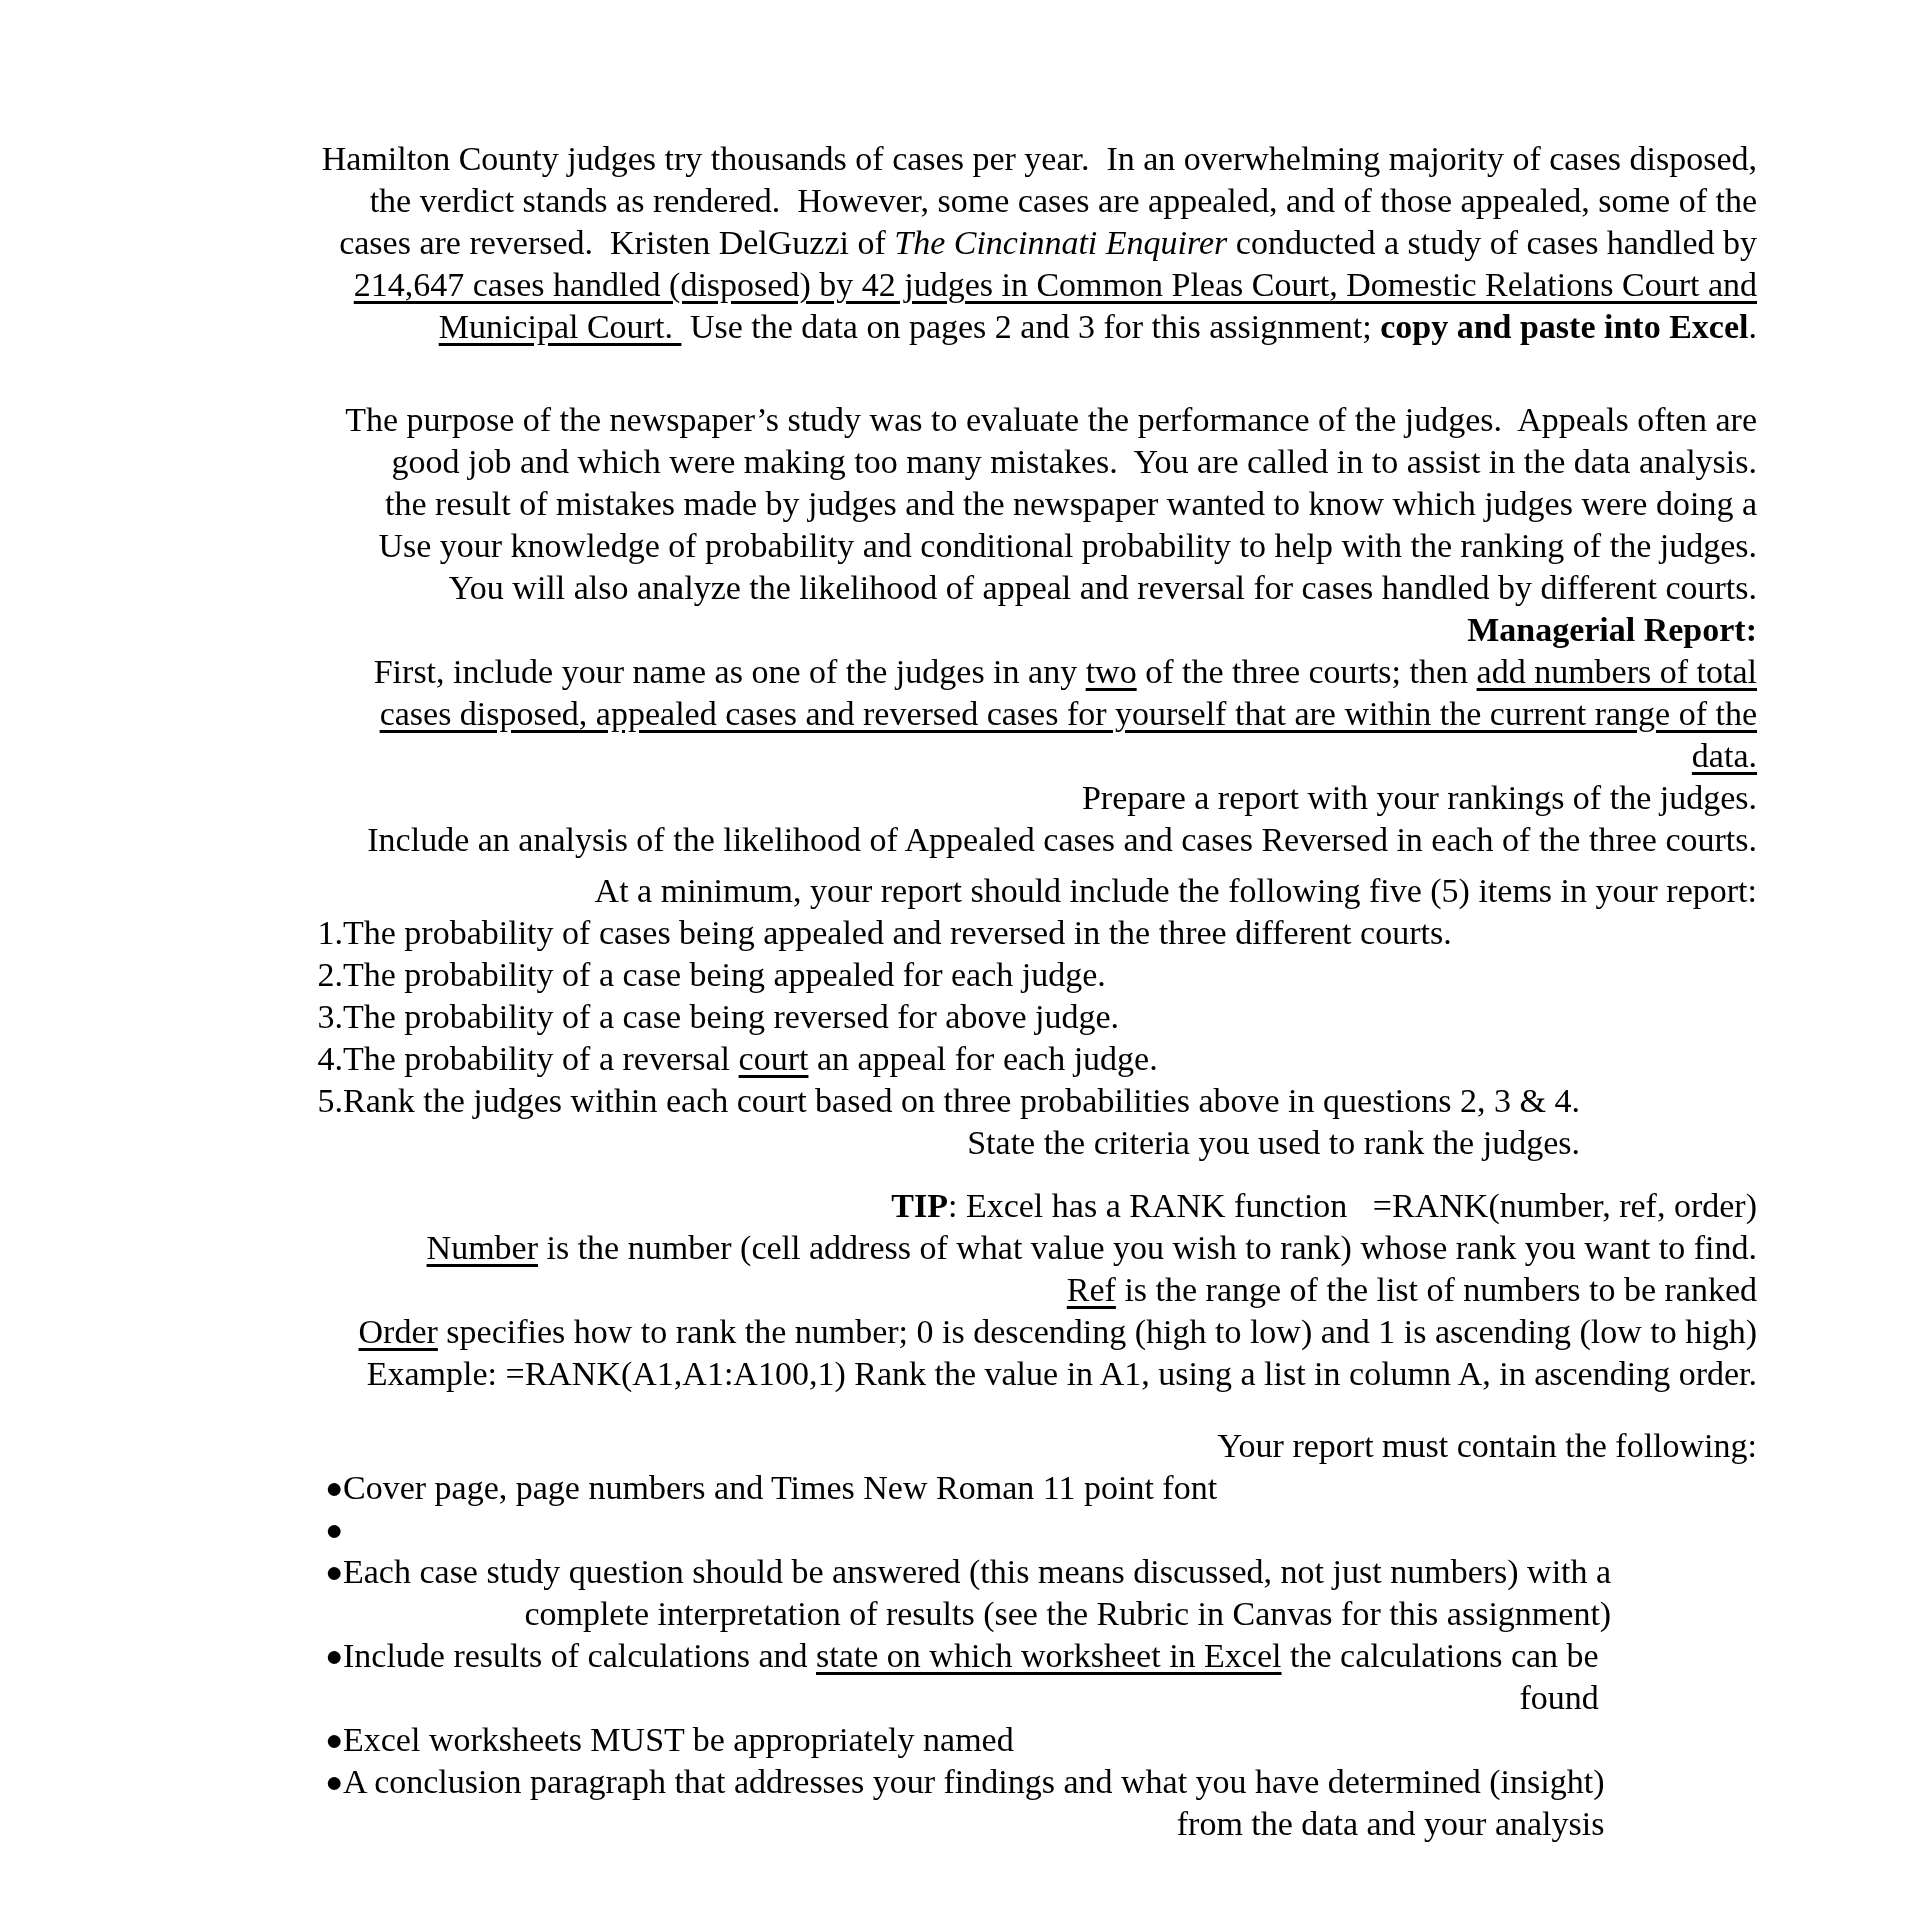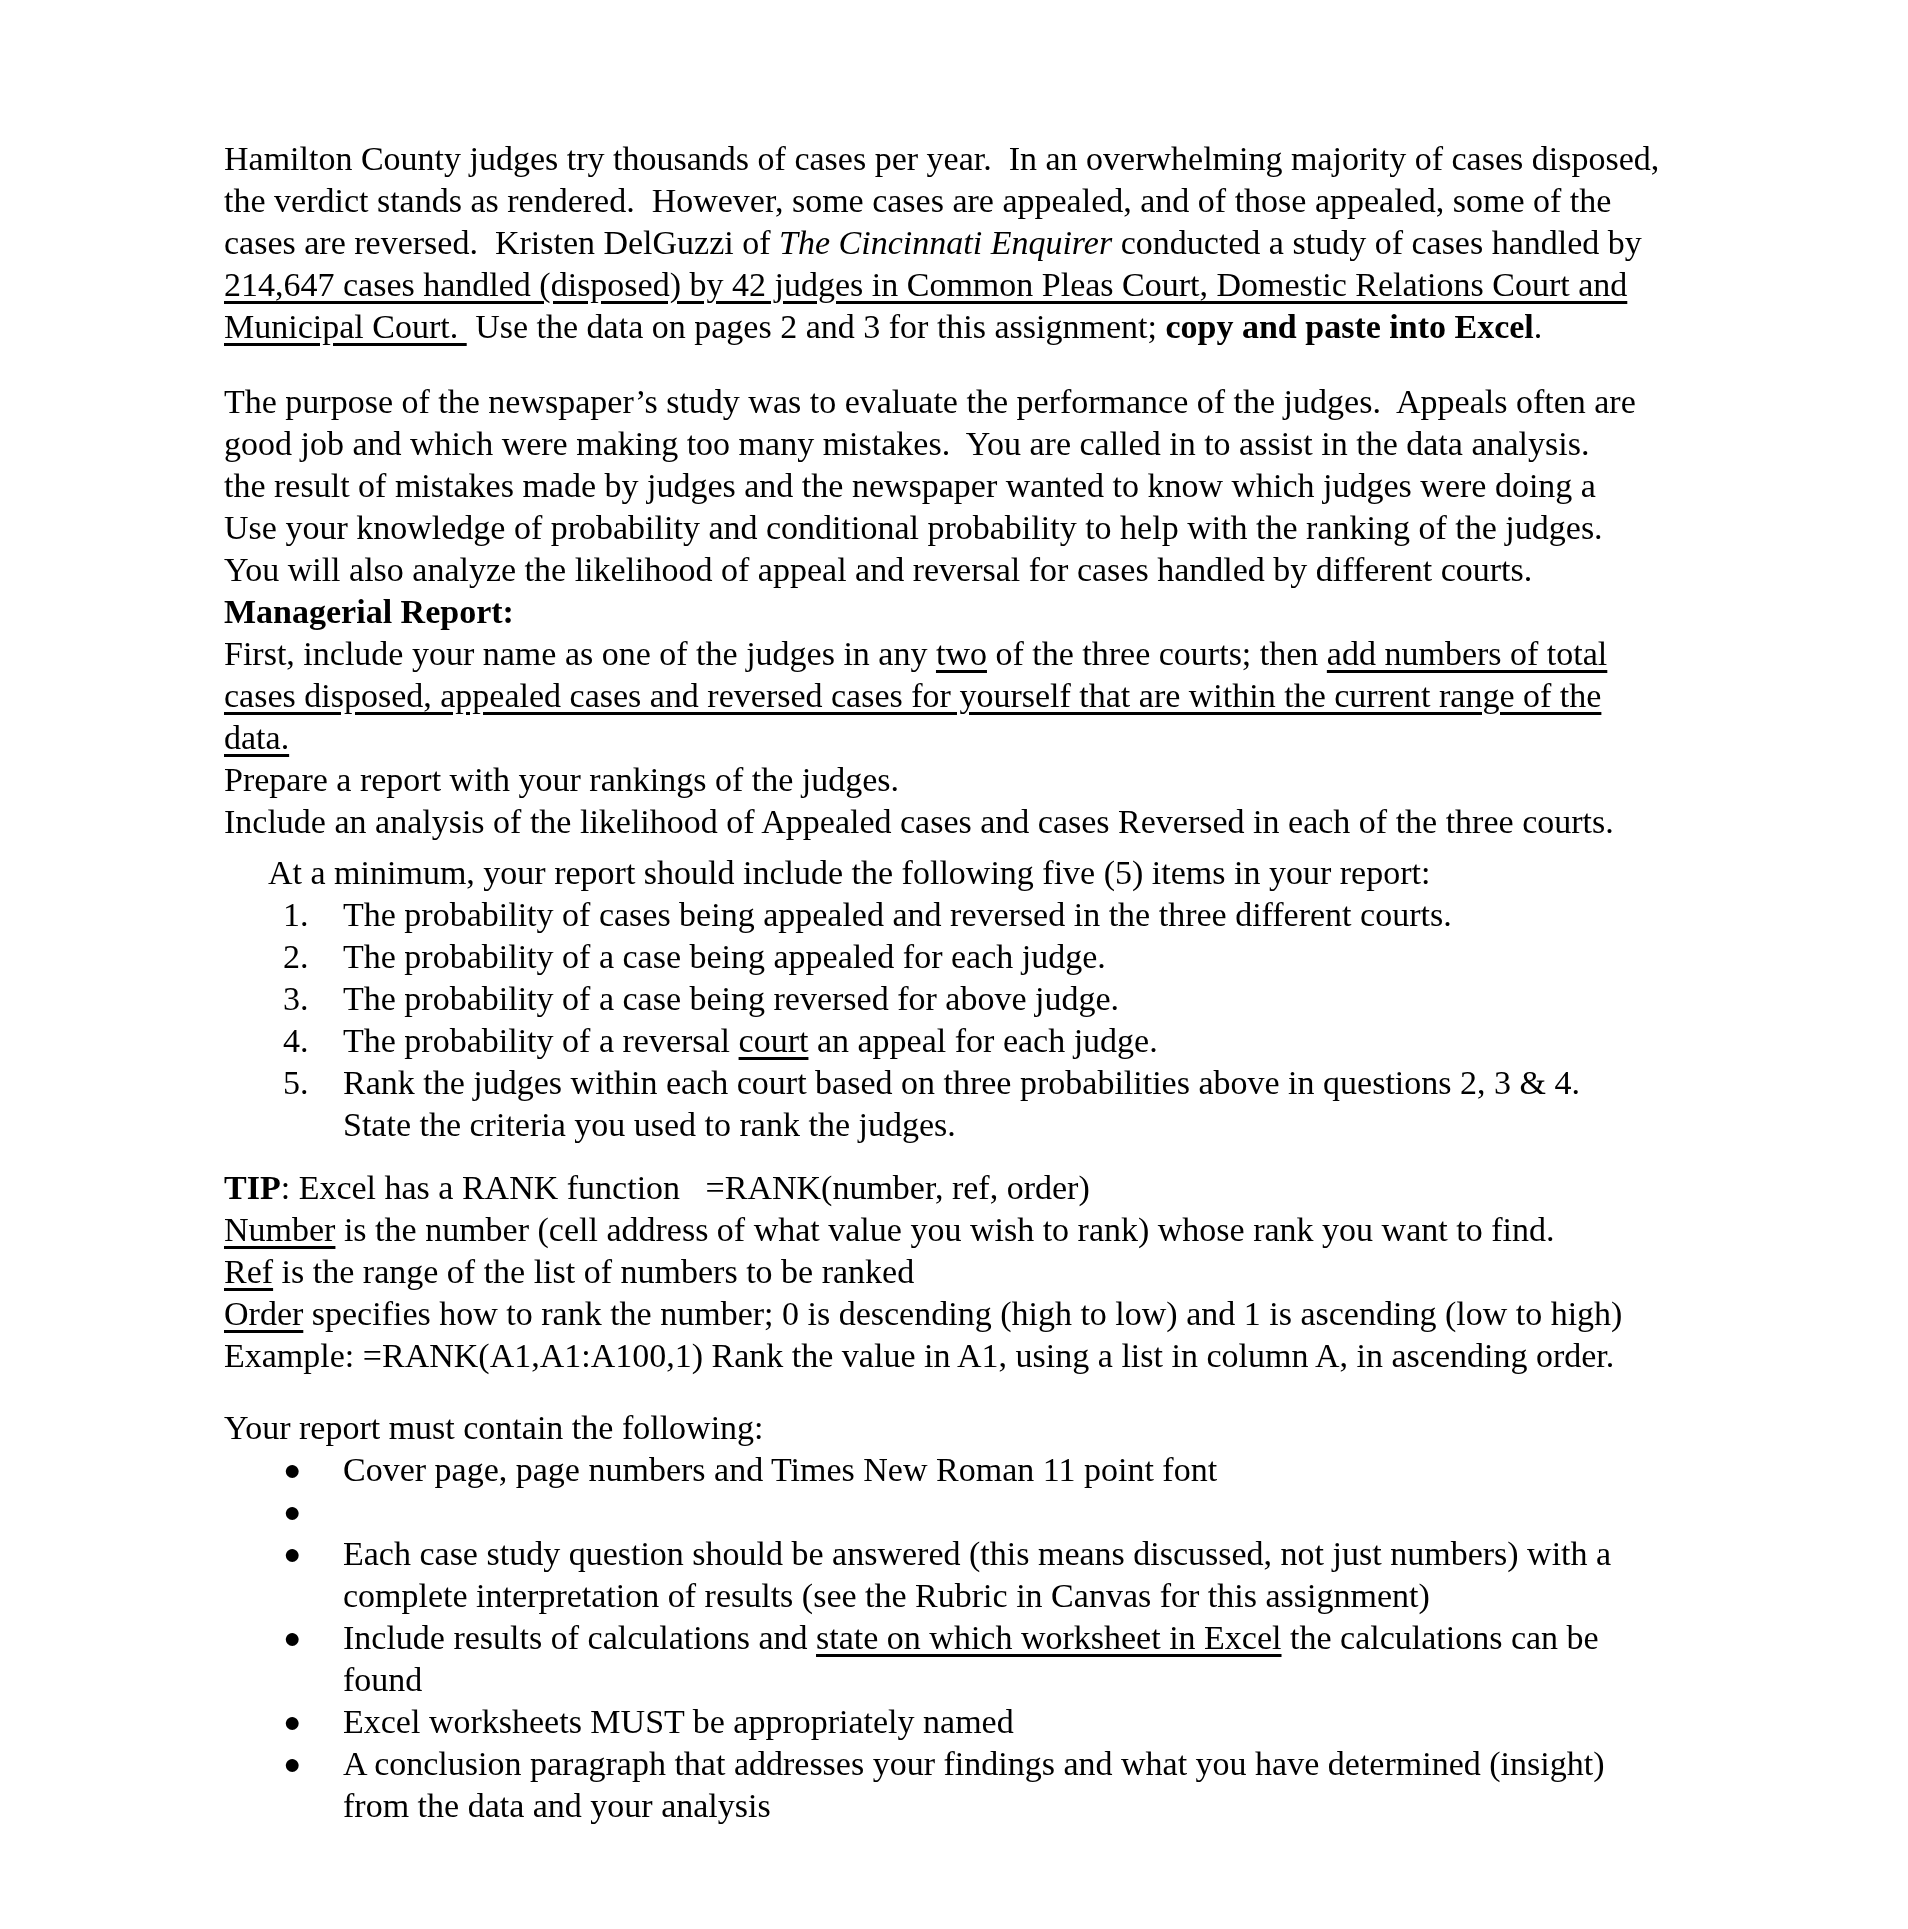--- a/index.html
+++ b/index.html
@@ -15,36 +15,37 @@
     color: #000000;
     font-family: "Liberation Serif", "DejaVu Serif", serif;
     font-size: 34px;
     overflow: hidden;
   }
   .content {
     position: absolute;
     left: 224px;
     top: 138px;
     width: 1533px;
+    text-align: right;
   }
   .line {
     white-space: pre;
     line-height: 42px;
     height: 42px;
   }
   .b { font-weight: bold; }
   .i { font-style: italic; }
   .u {
     text-decoration: underline;
     text-decoration-thickness: 3px;
     text-underline-offset: 5.3px;
   }
   .block { margin: 0; }
   
-  [data-name="purpose-paragraph"]           { margin-top: 33px; }
+  [data-name="purpose-paragraph"]           { margin-top: 51px; }
   [data-name="managerial-report-section"]   { }
   [data-name="report-items-intro"]          { margin-top: 9px; margin-left: 44px; }
   [data-name="tip-section"]                 { margin-top: 21px; }
   [data-name="report-requirements-intro"]   { margin-top: 30px; }
   
   .li { display: flex; padding-left: 59px; }
   .li .marker {
     flex: none;
     width: 60px;
   }

